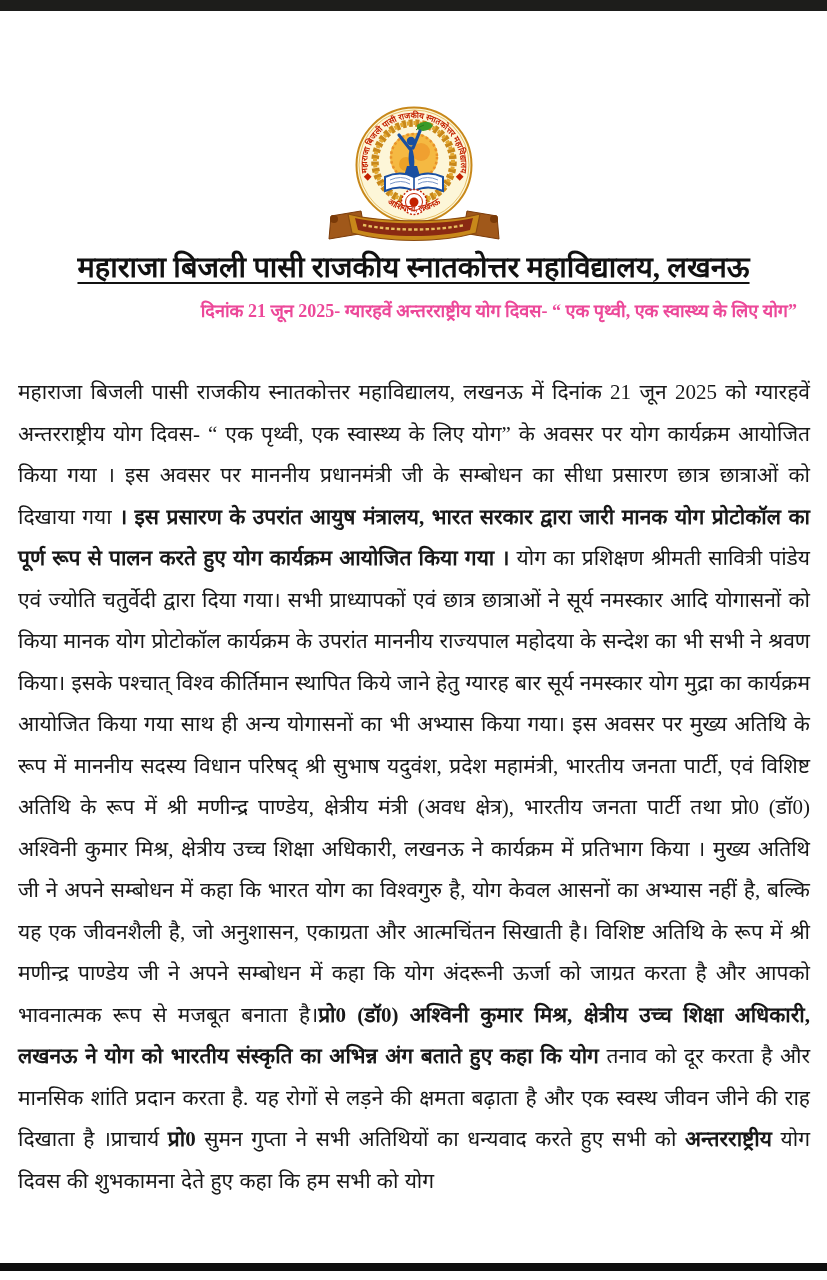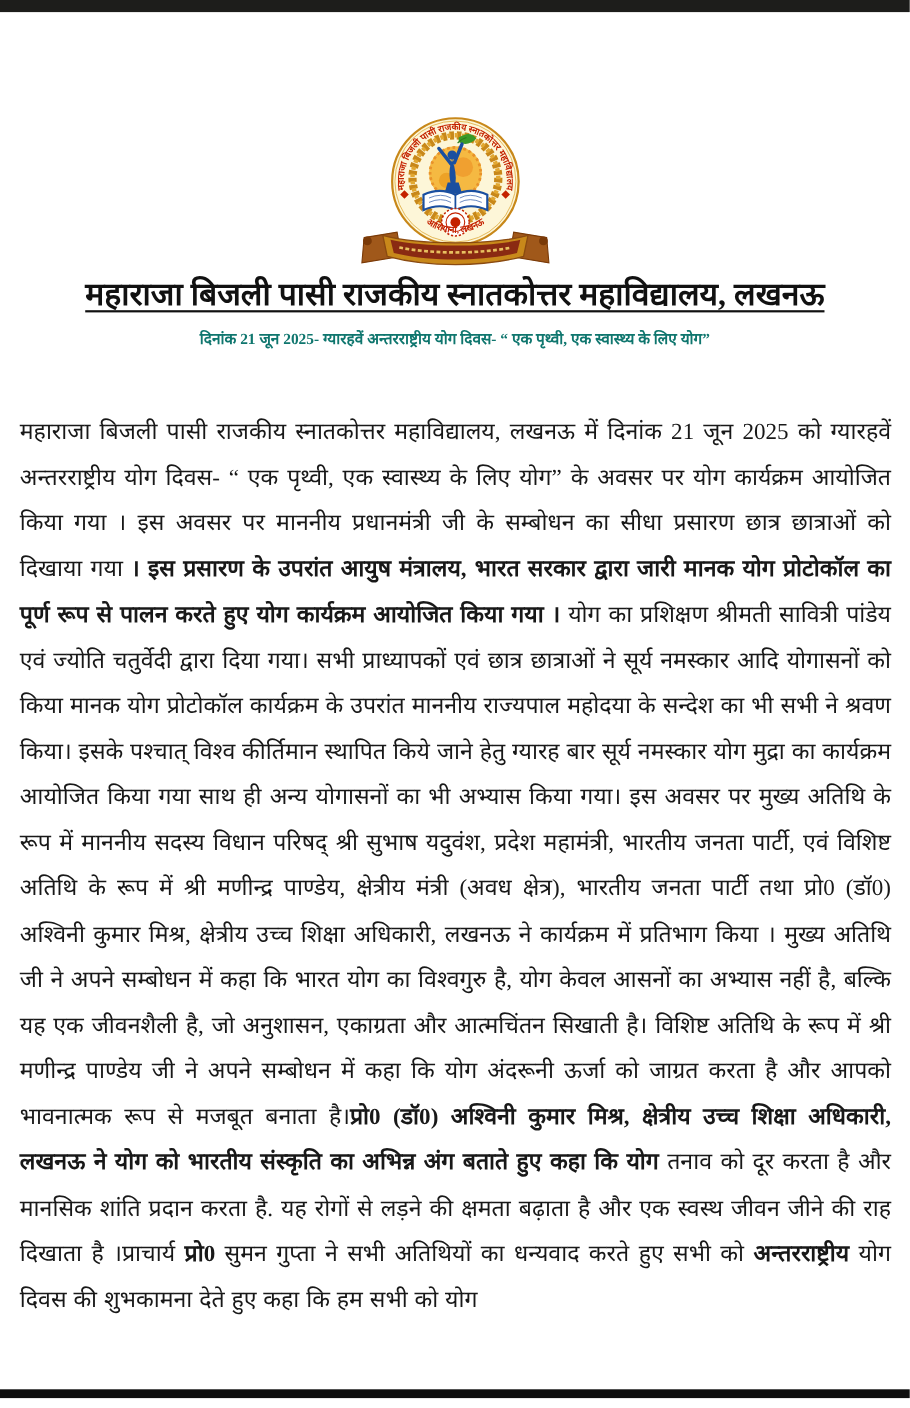--- a/index.html
+++ b/index.html
@@ -35,24 +35,24 @@
     color: #111;
   }
   .doc-title span {
     text-decoration: underline;
     text-underline-offset: 5px;
     text-decoration-thickness: 2px;
   }
   .doc-subtitle {
     position: absolute; top: 298px; left: 30px;
     width: 767px;
-    text-align: center;
-    font-size: 14px;
+    text-align: right;
+    font-size: 18px;
     font-weight: 700;
-    color: #0f766e;
+    color: #ec4899;
   }
   .doc-body {
     position: absolute; top: 372px; left: 18px;
     width: 792px;
     font-size: 21px;
     line-height: 41.5px;
     text-align: justify;
     color: #181818;
     word-spacing: 1px;
   }

